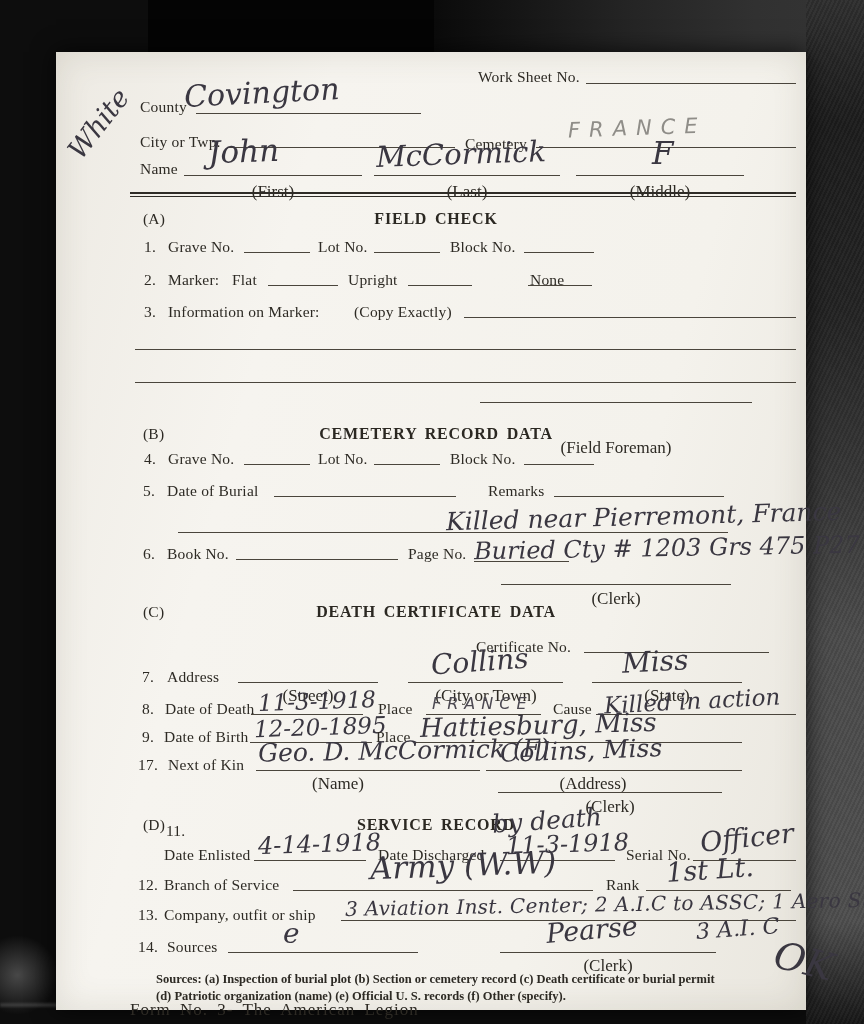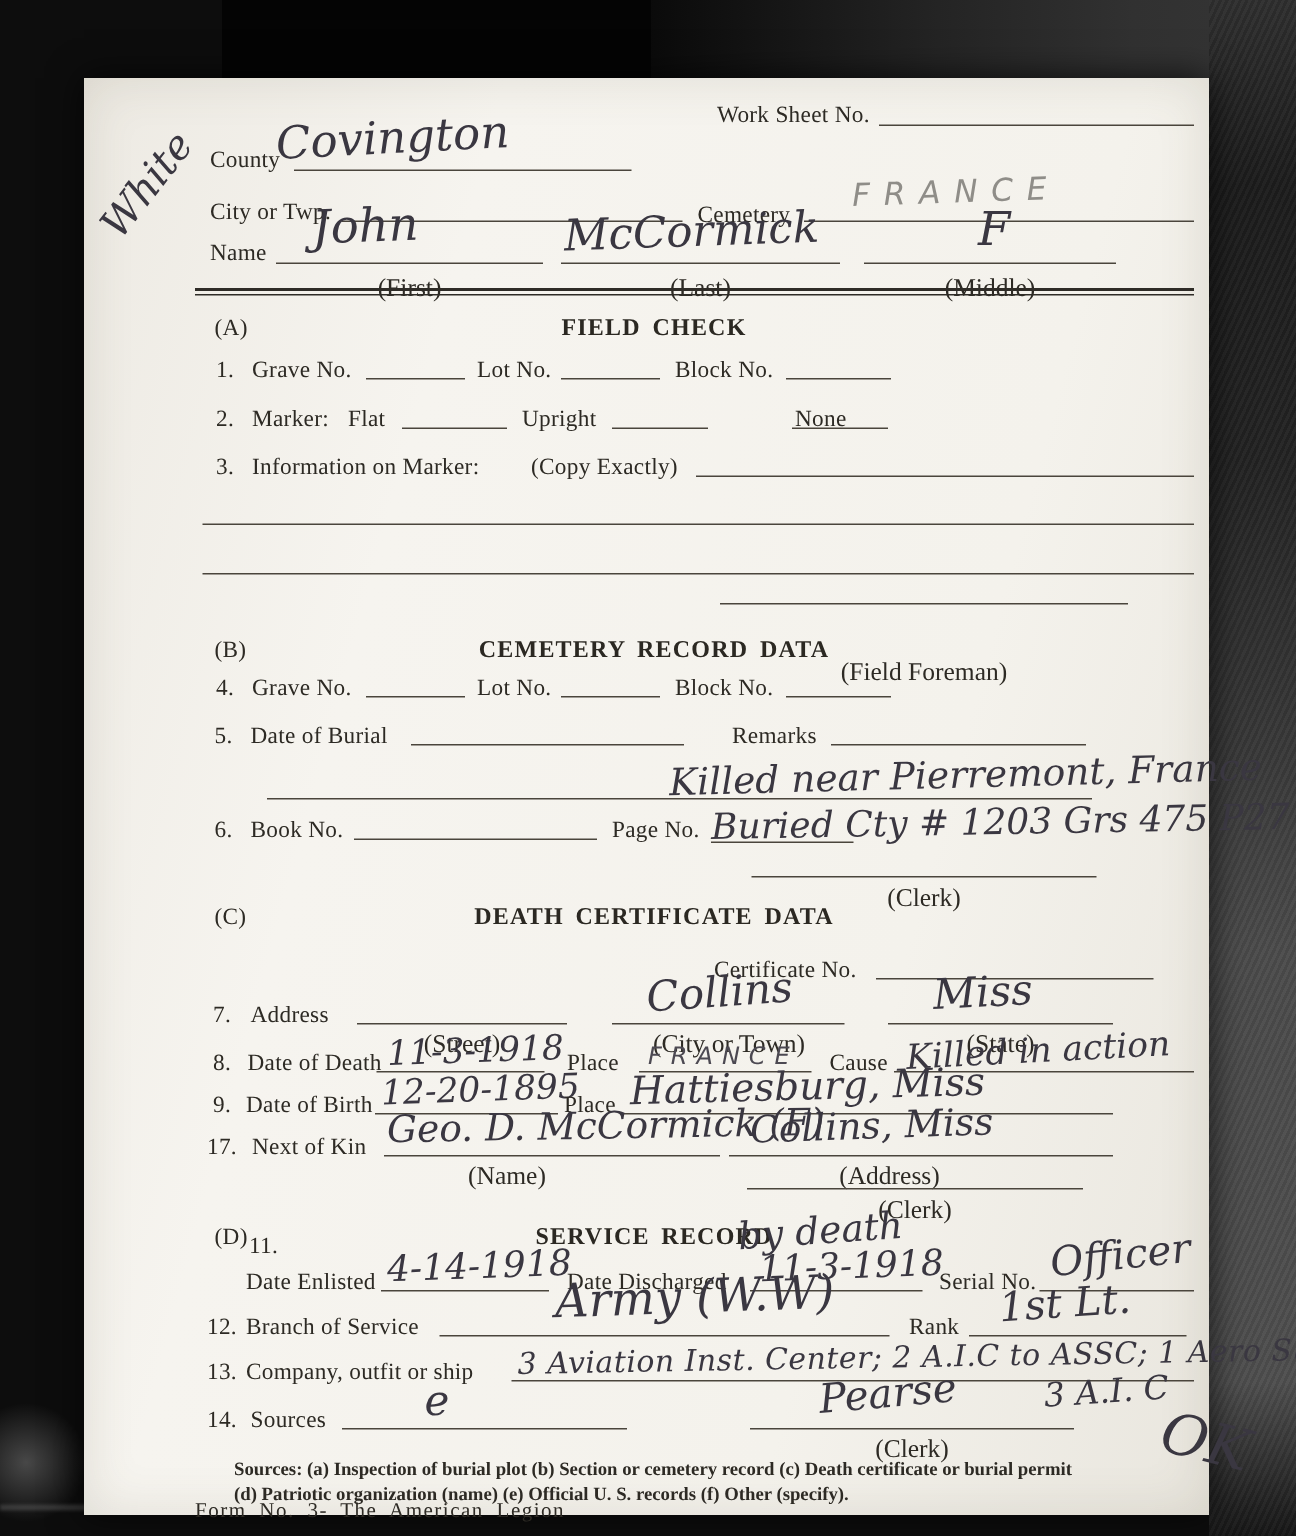--- a/index.html
+++ b/index.html
@@ -28,21 +28,21 @@
   .rule{position:absolute;left:74px;top:140px;width:666px;height:2px;
        border-top:2.5px solid #2f2c27;border-bottom:1.5px solid #2f2c27;}
   .cap{position:absolute;font-family:"Liberation Serif",serif;font-size:17px;color:#2d2a24;
        text-align:center;white-space:nowrap;}
   .hw{position:absolute;font-family:"DejaVu Serif",serif;font-style:italic;color:#3a3741;
       white-space:nowrap;line-height:1;}
   .pencil{color:#8f8d88;font-family:"DejaVu Sans",sans-serif;letter-spacing:9px;font-style:italic;}
   .inkcaps{font-family:"DejaVu Sans",sans-serif;letter-spacing:6px;font-style:italic;color:#4c4952;}
   .note{position:absolute;font-family:"Liberation Serif",serif;font-weight:bold;font-size:12.5px;
       line-height:1.35;color:#2d2a24;}
-  .formno{position:absolute;font-family:"Liberation Serif",serif;font-size:14px;color:#2d2a24;
+  .formno{position:absolute;font-family:"Liberation Serif",serif;font-size:17px;color:#2d2a24;
       letter-spacing:1px;word-spacing:4px;white-space:nowrap;}
 </style>
 </head>
 <body>
 
 <div id="screen">
   <div class="bg-topright"></div>
   <div class="bg-rightband"></div>
   <div class="bg-topleftblob"></div>
   <div class="bg-blglow"></div>

